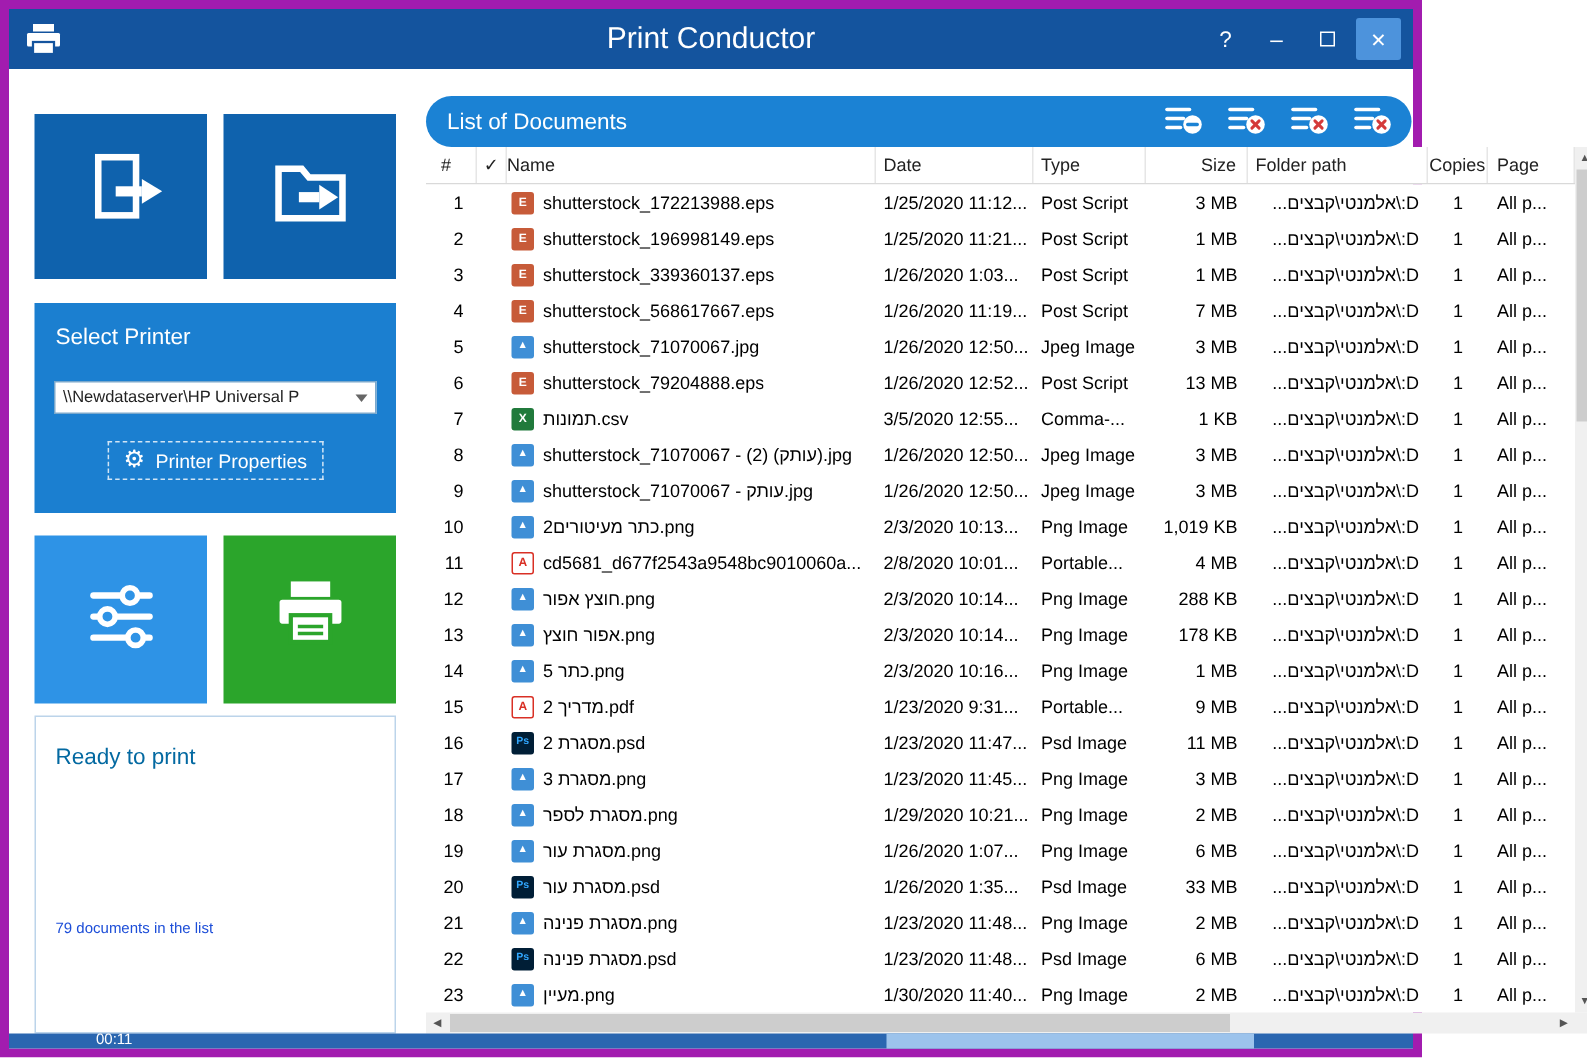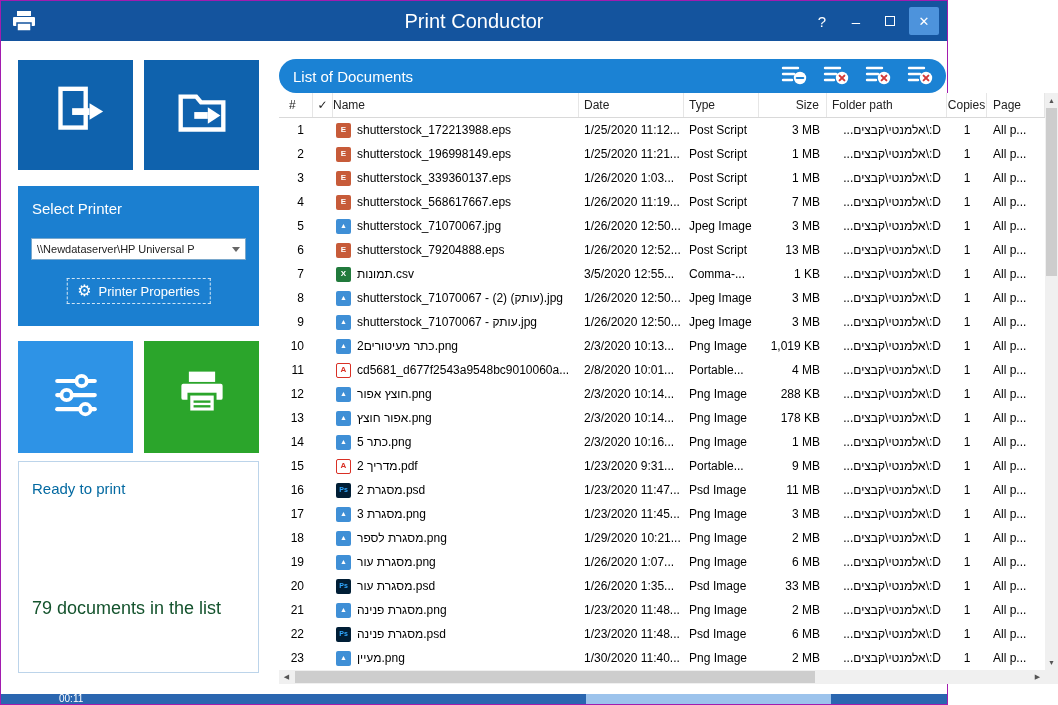--- a/index.html
+++ b/index.html
@@ -1,50 +1,50 @@
 <!DOCTYPE html>
 <html><head>
 <meta charset="utf-8">
 <style>
   * { box-sizing: border-box; margin: 0; padding: 0; }
   html,body { width:1058px; height:705px; overflow:hidden; }
   body { font-family:"Liberation Sans","DejaVu Sans",sans-serif; background:#fff; }
-  .window { position:relative; width:948px; height:705px; background:#fff; border:1px solid #a21caf; }
+  .window { position:relative; width:948px; height:705px; background:#fff; border:6px solid #a21caf; }
 
   
   .titlebar { position:absolute; left:0; top:0; width:100%; height:40px; background:#14549e; display:flex; align-items:center; }
   .app-logo { width:46px; display:flex; justify-content:center; }
   .titlebar .title { position:absolute; left:0; right:0; text-align:center; color:#fff; font-size:20px; pointer-events:none; }
   .win-controls { margin-left:auto; display:flex; align-items:center; height:100%; z-index:2; }
   .wbtn { width:34px; height:40px; display:flex; align-items:center; justify-content:center; color:#fff; font-size:15px; background:transparent; border:none; cursor:pointer; }
   .wbtn .boxglyph { width:10px; height:10px; border:1.5px solid #fff; display:block; }
   .wbtn.close { width:30px; height:28px; background:#4d93dc; border-radius:2px; margin:0 8px 0 2px; font-size:13px; }
 
   
-  .left { position:absolute; left:17px; top:59px; width:241px; }
+  .left { position:absolute; left:17px; top:70px; width:241px; }
   .tile-row { display:flex; gap:11px; }
   .tile { width:115px; height:110px; border:none; cursor:pointer; display:flex; align-items:center; justify-content:center; }
   .tile.dark { background:#0f62ad; }
   .tile.light { background:#2e93e6; }
   .tile.green { background:#2ba52b; }
   .tile-row.second { margin-top:15px; }
   .tile-row.second .tile { height:112px; }
 
   .printer-panel { margin-top:16px; width:241px; height:140px; background:#1b7fd0; position:relative; }
   .printer-panel .pp-label { position:absolute; left:14px; top:14px; color:#fff; font-size:15px; }
   .combo { position:absolute; left:13px; top:52px; width:215px; height:22px; background:#fff; border:1px solid #7aa8cc; display:flex; align-items:center; cursor:pointer; }
   .combo .val { flex:1; font-size:11px; color:#222; padding-left:5px; white-space:nowrap; overflow:hidden; }
   .combo .chev { width:18px; display:flex; align-items:center; justify-content:center; }
   .combo .chev i { border:4px solid transparent; border-top:5px solid #666; margin-top:4px; }
   .props-btn { position:absolute; left:50%; top:92px; transform:translateX(-50%); background:transparent; border:1px dashed rgba(255,255,255,.8); color:#fff; font-size:13px; padding:4px 10px; display:flex; align-items:center; gap:7px; cursor:pointer; white-space:nowrap; }
   .props-btn .gear { font-size:16px; line-height:1; }
 
   .status-box { margin-top:8px; width:241px; height:212px; background:#fff; border:1px solid #bcd4ea; position:relative; }
   .status-box .ready { position:absolute; left:13px; top:18px; font-size:15px; color:#0369a1; }
-  .status-box .count { position:absolute; left:13px; top:136px; font-size:18px; color:#14532d; }
+  .status-box .count { position:absolute; left:13px; top:136px; font-size:10px; color:#1d4ed8; }
 
   
   .main { position:absolute; left:278px; top:58px; right:1px; height:625px; }
   .list-hdr { position:absolute; left:0; top:0; right:0; height:34px; background:#1b82d4; display:flex; align-items:center;border-radius:17px; }
   .list-hdr .lh-title { color:#fff; font-size:15px; margin-left:14px; }
   .lh-actions { margin-left:auto; margin-right:10px; display:flex; gap:10px; }
   .hbtn { background:transparent; border:none; width:32px; height:26px; cursor:pointer; display:flex; align-items:center; justify-content:center; }
 
   .thead { position:absolute; left:0; top:34px; width:766px; height:25px; display:flex; background:#fff; border-bottom:1px solid #d9d9d9; font-size:12px; color:#222; line-height:24px; }
   .th { border-right:1px solid #e6e6e6; overflow:hidden; white-space:nowrap; cursor:pointer; }

